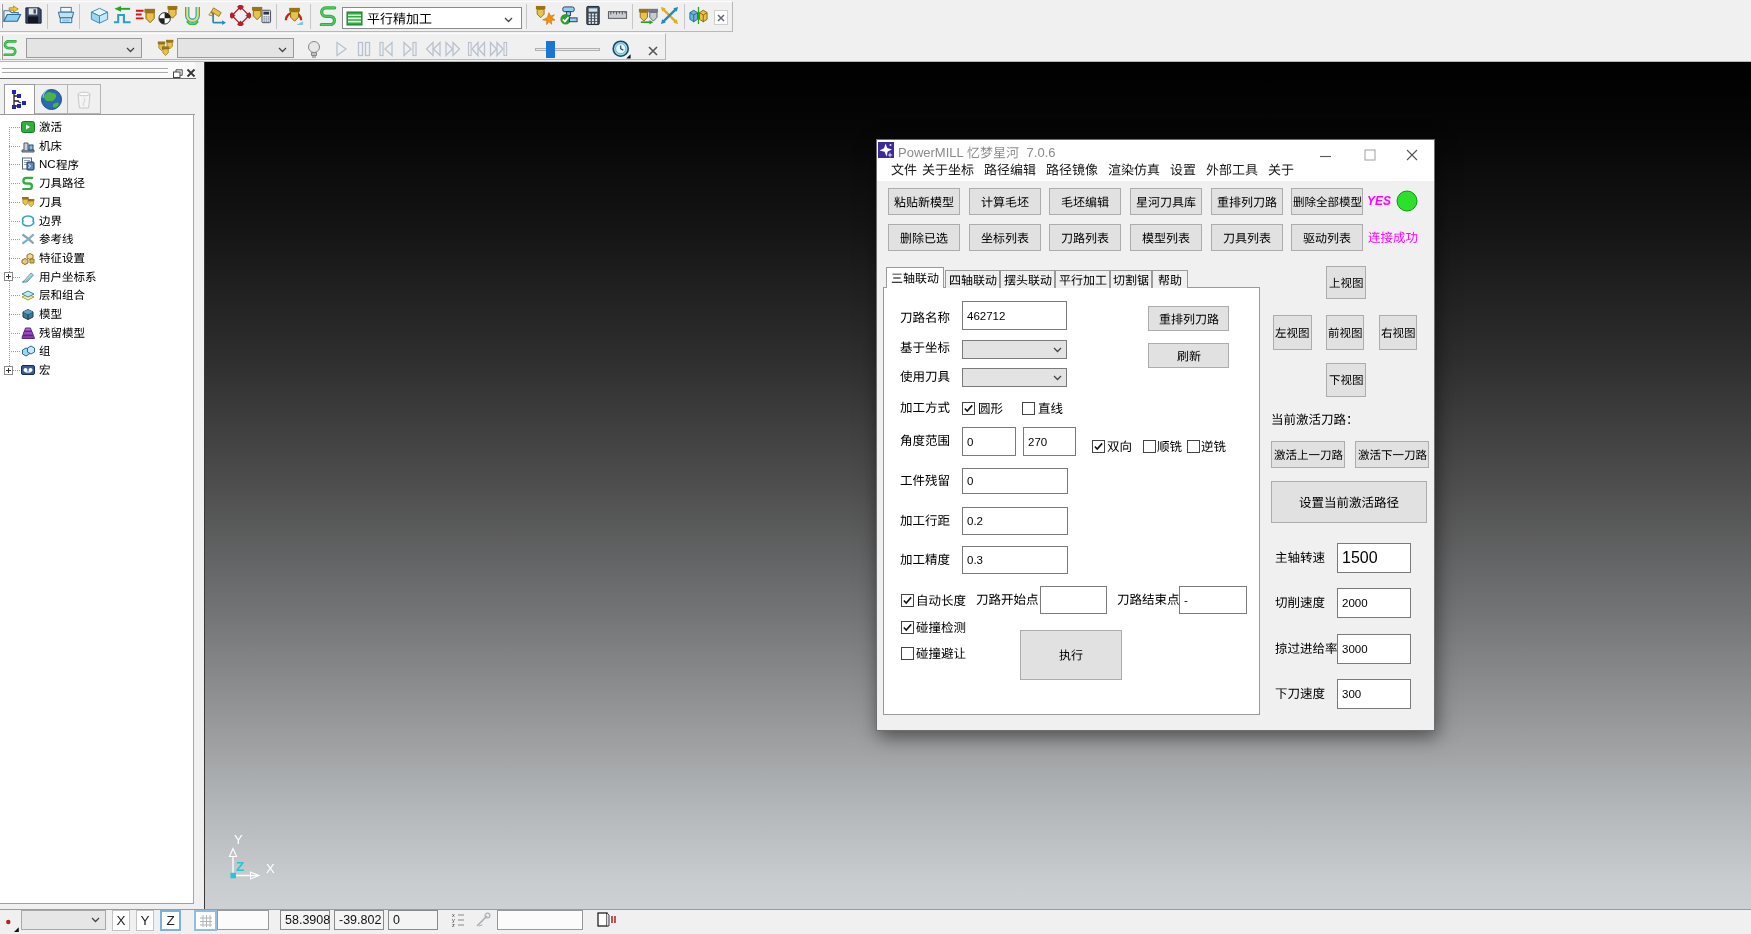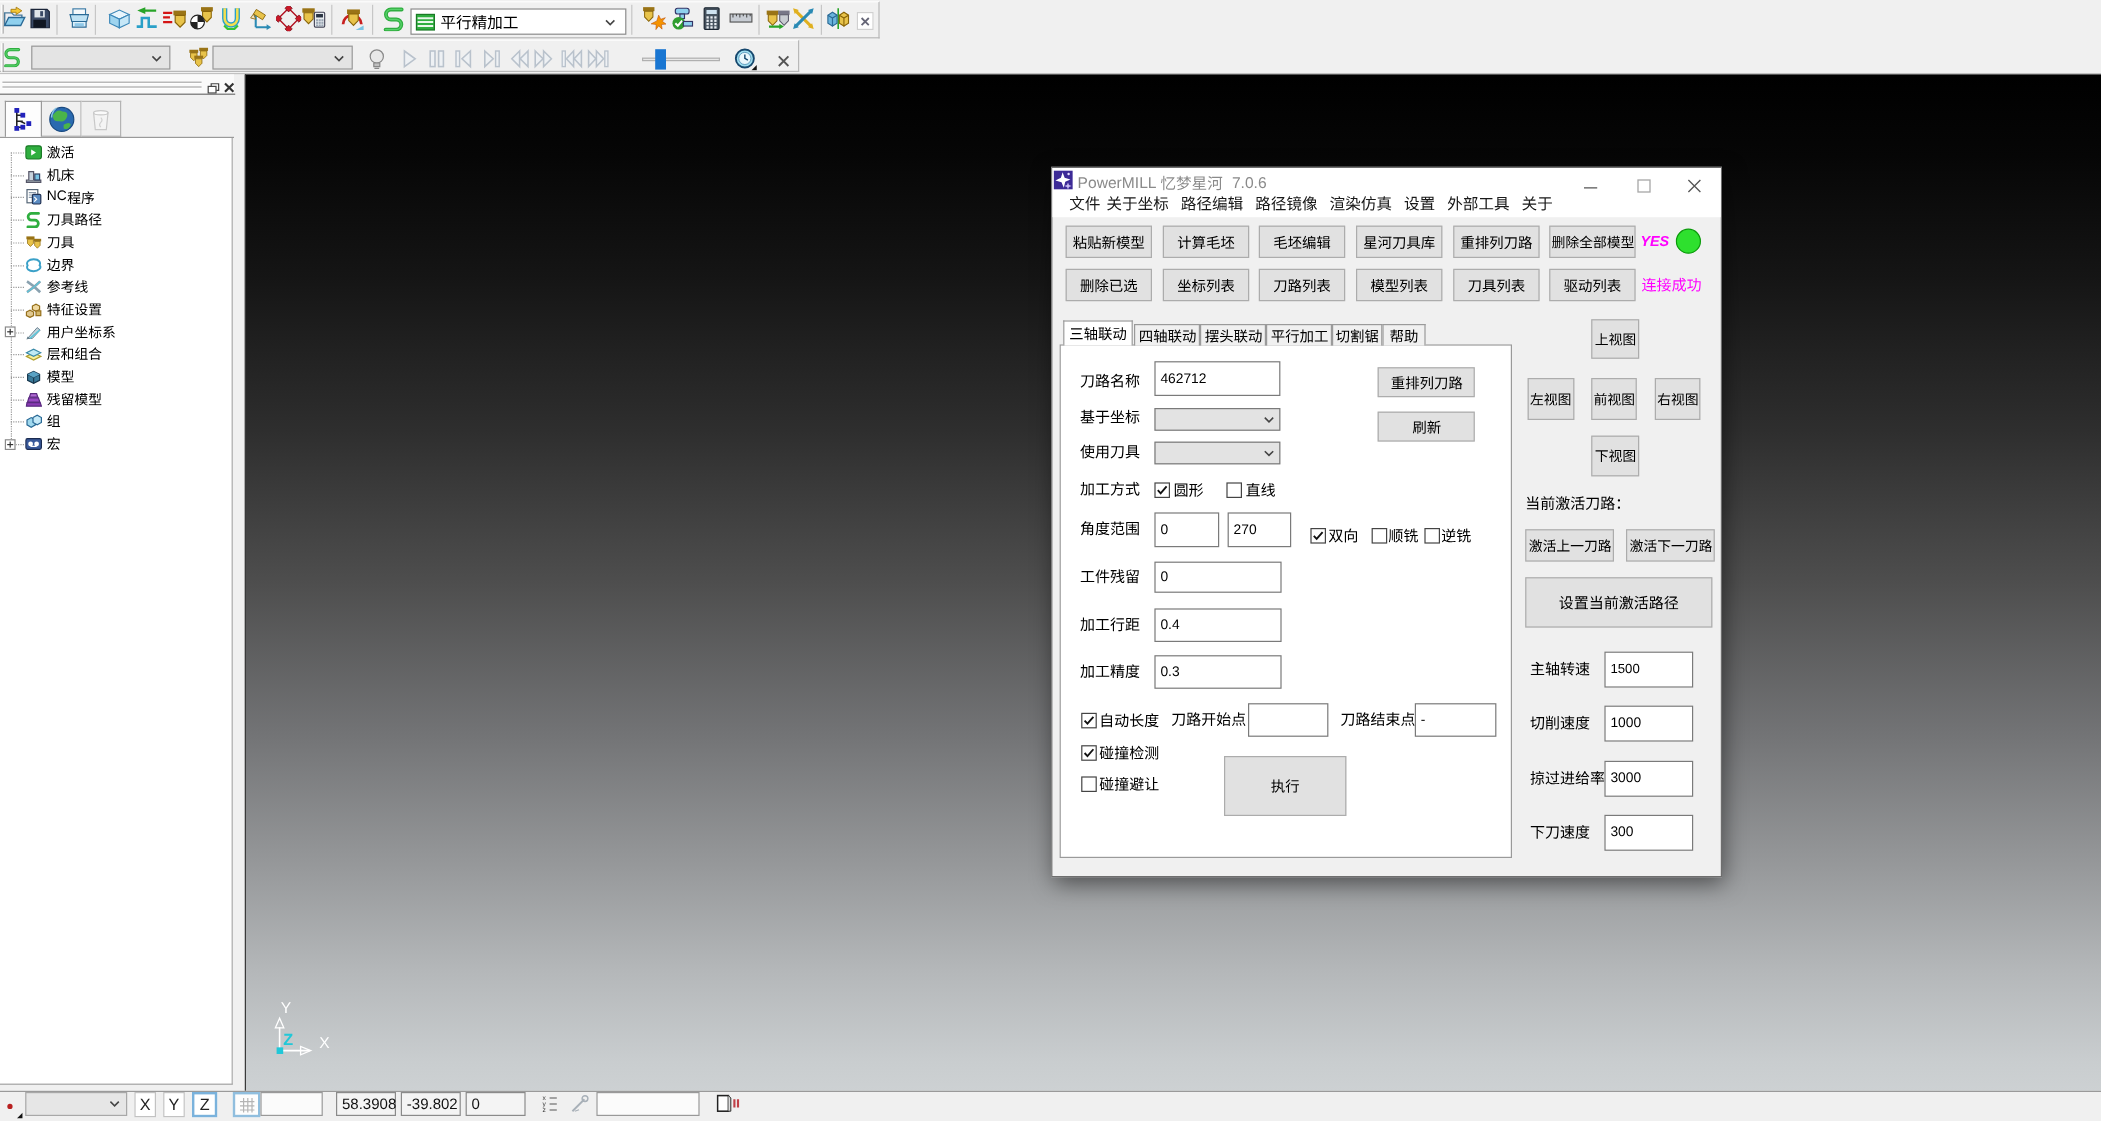--- a/index.html
+++ b/index.html
@@ -1144,21 +1144,21 @@
         <g fill="#000000" transform="translate(0,11.0) scale(0.0125,-0.0125)">
           <use href="#z9006"></use>
           <use href="#z94e3" x="1000"></use>
         </g>
       </svg>
     </div>
     <div class="a inp" style="left:962px;top:468px;width:106px;height:26px;">
       <span style="font-size:11.5px">0</span>
     </div>
     <div class="a inp" style="left:962px;top:507px;width:106px;height:28px;">
-      <span style="font-size:11.5px">0.4</span>
+      <span style="font-size:11.5px">0.2</span>
     </div>
     <div class="a inp" style="left:962px;top:546px;width:106px;height:28px;">
       <span style="font-size:11.5px">0.3</span>
     </div>
     <div class="a cb" style="left:901px;top:594px;width:13px;height:13px;">
       <svg width="11" height="11" viewBox="0 0 12 12">
         <path d="M2 6 l2.6 2.8 L10 2.6" stroke="#111" stroke-width="1.7" fill="none"></path>
       </svg>
     </div>
     <div class="a" style="left:916px;top:594px;">
@@ -1352,34 +1352,34 @@
       <svg class="zt" width="50.0" height="12.5" viewBox="0 0 50.0 12.5">
         <g fill="#000000" transform="translate(0,11.0) scale(0.0125,-0.0125)">
           <use href="#z4e3b"></use>
           <use href="#z8f74" x="1000"></use>
           <use href="#z8f6c" x="2000"></use>
           <use href="#z901f" x="3000"></use>
         </g>
       </svg>
     </div>
     <div class="a inp" style="left:1337px;top:543px;width:74px;height:30px;">
-      <span style="font-size:11px">1500</span>
+      <span style="font-size:16px">1500</span>
     </div>
     <div class="a" style="left:1275px;top:596px;">
       <svg class="zt" width="50.0" height="12.5" viewBox="0 0 50.0 12.5">
         <g fill="#000000" transform="translate(0,11.0) scale(0.0125,-0.0125)">
           <use href="#z5207"></use>
           <use href="#z524a" x="1000"></use>
           <use href="#z901f" x="2000"></use>
           <use href="#z5ea6" x="3000"></use>
         </g>
       </svg>
     </div>
     <div class="a inp" style="left:1337px;top:588px;width:74px;height:30px;">
-      <span style="font-size:11.5px">1000</span>
+      <span style="font-size:11.5px">2000</span>
     </div>
     <div class="a" style="left:1275px;top:642px;">
       <svg class="zt" width="62.5" height="12.5" viewBox="0 0 62.5 12.5">
         <g fill="#000000" transform="translate(0,11.0) scale(0.0125,-0.0125)">
           <use href="#z63a0"></use>
           <use href="#z8fc7" x="1000"></use>
           <use href="#z8fdb" x="2000"></use>
           <use href="#z7ed9" x="3000"></use>
           <use href="#z7387" x="4000"></use>
         </g>

